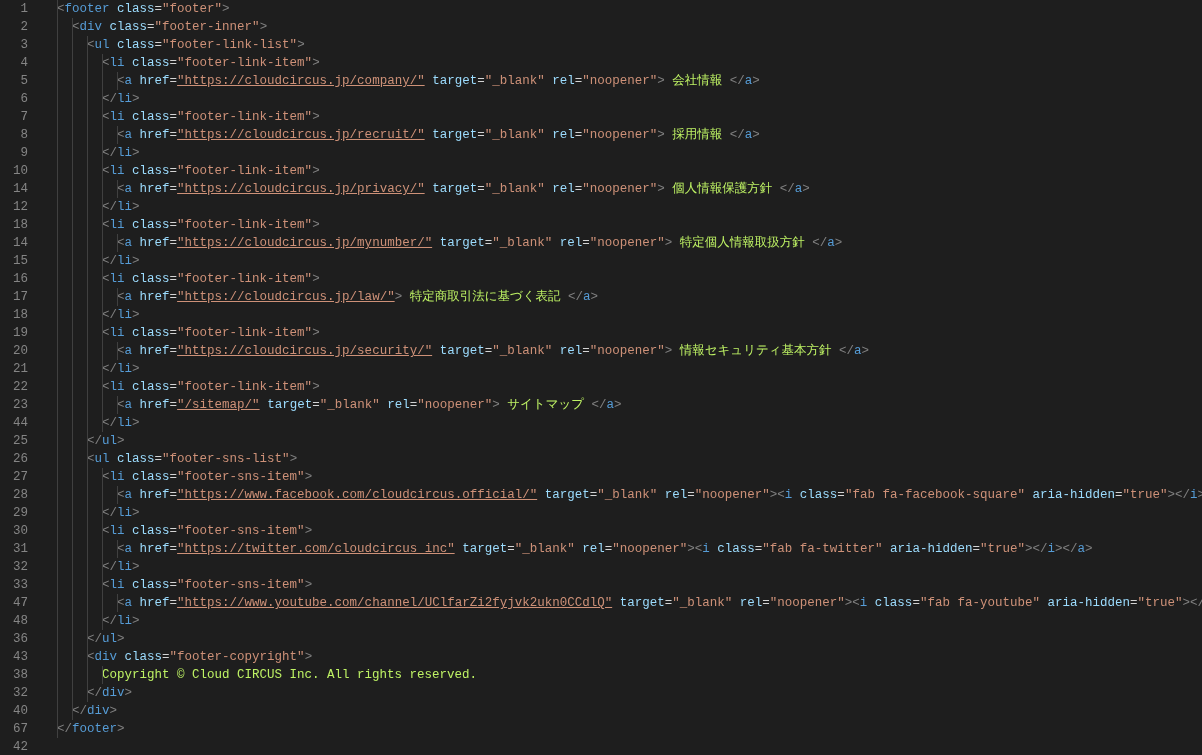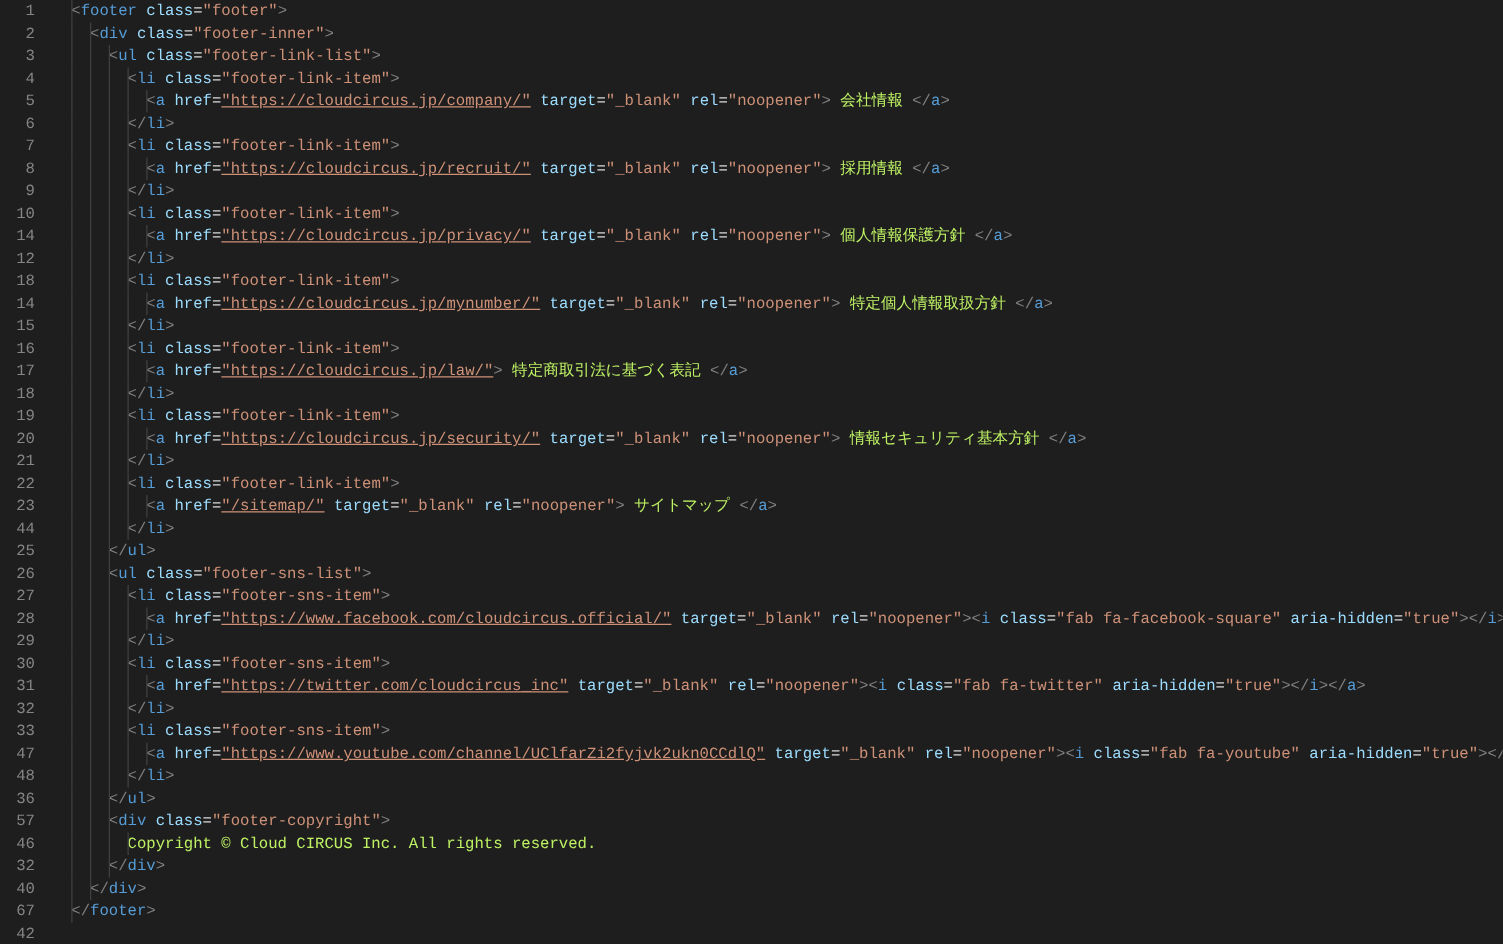--- a/index.html
+++ b/index.html
@@ -89,21 +89,21 @@
       <div class="ln">27</div>
       <div class="ln">28</div>
       <div class="ln">29</div>
       <div class="ln">30</div>
       <div class="ln">31</div>
       <div class="ln">32</div>
       <div class="ln">33</div>
       <div class="ln">47</div>
       <div class="ln">48</div>
       <div class="ln">36</div>
-      <div class="ln">57</div>
-      <div class="ln">46</div>
+      <div class="ln">43</div>
+      <div class="ln">38</div>
       <div class="ln">32</div>
       <div class="ln">40</div>
       <div class="ln">67</div>
       <div class="ln">42</div>
     </div>
   <div class="code code-area" id="code"><div class="line"><span>  </span><span class="tag-angle">&lt;</span><span class="tag-name">footer</span><span> </span><span class="attr-name">class</span><span class="attr-eq">=</span><span class="attr-val">"footer"</span><span class="tag-angle">&gt;</span><span class="indent-guides"><span class="ig" style="left: 15px;"></span></span></div><div class="line"><span>    </span><span class="tag-angle">&lt;</span><span class="tag-name">div</span><span> </span><span class="attr-name">class</span><span class="attr-eq">=</span><span class="attr-val">"footer-inner"</span><span class="tag-angle">&gt;</span><span class="indent-guides"><span class="ig" style="left: 15px;"></span><span class="ig" style="left: 30px;"></span></span></div><div class="line"><span>      </span><span class="tag-angle">&lt;</span><span class="tag-name">ul</span><span> </span><span class="attr-name">class</span><span class="attr-eq">=</span><span class="attr-val">"footer-link-list"</span><span class="tag-angle">&gt;</span><span class="indent-guides"><span class="ig" style="left: 15px;"></span><span class="ig" style="left: 30px;"></span><span class="ig" style="left: 45px;"></span></span></div><div class="line"><span>        </span><span class="tag-angle">&lt;</span><span class="tag-name">li</span><span> </span><span class="attr-name">class</span><span class="attr-eq">=</span><span class="attr-val">"footer-link-item"</span><span class="tag-angle">&gt;</span><span class="indent-guides"><span class="ig" style="left: 15px;"></span><span class="ig" style="left: 30px;"></span><span class="ig" style="left: 45px;"></span><span class="ig" style="left: 60px;"></span></span></div><div class="line"><span>          </span><span class="tag-angle">&lt;</span><span class="tag-name">a</span><span> </span><span class="attr-name">href</span><span class="attr-eq">=</span><span class="attr-val u">"https://cloudcircus.jp/company/"</span><span> </span><span class="attr-name">target</span><span class="attr-eq">=</span><span class="attr-val">"_blank"</span><span> </span><span class="attr-name">rel</span><span class="attr-eq">=</span><span class="attr-val">"noopener"</span><span class="tag-angle">&gt;</span><span class="text"> 会社情報 </span><span class="tag-angle">&lt;/</span><span class="tag-name">a</span><span class="tag-angle">&gt;</span><span class="indent-guides"><span class="ig" style="left: 15px;"></span><span class="ig" style="left: 30px;"></span><span class="ig" style="left: 45px;"></span><span class="ig" style="left: 60px;"></span><span class="ig" style="left: 75px;"></span></span></div><div class="line"><span>        </span><span class="tag-angle">&lt;/</span><span class="tag-name">li</span><span class="tag-angle">&gt;</span><span class="indent-guides"><span class="ig" style="left: 15px;"></span><span class="ig" style="left: 30px;"></span><span class="ig" style="left: 45px;"></span><span class="ig" style="left: 60px;"></span></span></div><div class="line"><span>        </span><span class="tag-angle">&lt;</span><span class="tag-name">li</span><span> </span><span class="attr-name">class</span><span class="attr-eq">=</span><span class="attr-val">"footer-link-item"</span><span class="tag-angle">&gt;</span><span class="indent-guides"><span class="ig" style="left: 15px;"></span><span class="ig" style="left: 30px;"></span><span class="ig" style="left: 45px;"></span><span class="ig" style="left: 60px;"></span></span></div><div class="line"><span>          </span><span class="tag-angle">&lt;</span><span class="tag-name">a</span><span> </span><span class="attr-name">href</span><span class="attr-eq">=</span><span class="attr-val u">"https://cloudcircus.jp/recruit/"</span><span> </span><span class="attr-name">target</span><span class="attr-eq">=</span><span class="attr-val">"_blank"</span><span> </span><span class="attr-name">rel</span><span class="attr-eq">=</span><span class="attr-val">"noopener"</span><span class="tag-angle">&gt;</span><span class="text"> 採用情報 </span><span class="tag-angle">&lt;/</span><span class="tag-name">a</span><span class="tag-angle">&gt;</span><span class="indent-guides"><span class="ig" style="left: 15px;"></span><span class="ig" style="left: 30px;"></span><span class="ig" style="left: 45px;"></span><span class="ig" style="left: 60px;"></span><span class="ig" style="left: 75px;"></span></span></div><div class="line"><span>        </span><span class="tag-angle">&lt;/</span><span class="tag-name">li</span><span class="tag-angle">&gt;</span><span class="indent-guides"><span class="ig" style="left: 15px;"></span><span class="ig" style="left: 30px;"></span><span class="ig" style="left: 45px;"></span><span class="ig" style="left: 60px;"></span></span></div><div class="line"><span>        </span><span class="tag-angle">&lt;</span><span class="tag-name">li</span><span> </span><span class="attr-name">class</span><span class="attr-eq">=</span><span class="attr-val">"footer-link-item"</span><span class="tag-angle">&gt;</span><span class="indent-guides"><span class="ig" style="left: 15px;"></span><span class="ig" style="left: 30px;"></span><span class="ig" style="left: 45px;"></span><span class="ig" style="left: 60px;"></span></span></div><div class="line"><span>          </span><span class="tag-angle">&lt;</span><span class="tag-name">a</span><span> </span><span class="attr-name">href</span><span class="attr-eq">=</span><span class="attr-val u">"https://cloudcircus.jp/privacy/"</span><span> </span><span class="attr-name">target</span><span class="attr-eq">=</span><span class="attr-val">"_blank"</span><span> </span><span class="attr-name">rel</span><span class="attr-eq">=</span><span class="attr-val">"noopener"</span><span class="tag-angle">&gt;</span><span class="text"> 個人情報保護方針 </span><span class="tag-angle">&lt;/</span><span class="tag-name">a</span><span class="tag-angle">&gt;</span><span class="indent-guides"><span class="ig" style="left: 15px;"></span><span class="ig" style="left: 30px;"></span><span class="ig" style="left: 45px;"></span><span class="ig" style="left: 60px;"></span><span class="ig" style="left: 75px;"></span></span></div><div class="line"><span>        </span><span class="tag-angle">&lt;/</span><span class="tag-name">li</span><span class="tag-angle">&gt;</span><span class="indent-guides"><span class="ig" style="left: 15px;"></span><span class="ig" style="left: 30px;"></span><span class="ig" style="left: 45px;"></span><span class="ig" style="left: 60px;"></span></span></div><div class="line"><span>        </span><span class="tag-angle">&lt;</span><span class="tag-name">li</span><span> </span><span class="attr-name">class</span><span class="attr-eq">=</span><span class="attr-val">"footer-link-item"</span><span class="tag-angle">&gt;</span><span class="indent-guides"><span class="ig" style="left: 15px;"></span><span class="ig" style="left: 30px;"></span><span class="ig" style="left: 45px;"></span><span class="ig" style="left: 60px;"></span></span></div><div class="line"><span>          </span><span class="tag-angle">&lt;</span><span class="tag-name">a</span><span> </span><span class="attr-name">href</span><span class="attr-eq">=</span><span class="attr-val u">"https://cloudcircus.jp/mynumber/"</span><span> </span><span class="attr-name">target</span><span class="attr-eq">=</span><span class="attr-val">"_blank"</span><span> </span><span class="attr-name">rel</span><span class="attr-eq">=</span><span class="attr-val">"noopener"</span><span class="tag-angle">&gt;</span><span class="text"> 特定個人情報取扱方針 </span><span class="tag-angle">&lt;/</span><span class="tag-name">a</span><span class="tag-angle">&gt;</span><span class="indent-guides"><span class="ig" style="left: 15px;"></span><span class="ig" style="left: 30px;"></span><span class="ig" style="left: 45px;"></span><span class="ig" style="left: 60px;"></span><span class="ig" style="left: 75px;"></span></span></div><div class="line"><span>        </span><span class="tag-angle">&lt;/</span><span class="tag-name">li</span><span class="tag-angle">&gt;</span><span class="indent-guides"><span class="ig" style="left: 15px;"></span><span class="ig" style="left: 30px;"></span><span class="ig" style="left: 45px;"></span><span class="ig" style="left: 60px;"></span></span></div><div class="line"><span>        </span><span class="tag-angle">&lt;</span><span class="tag-name">li</span><span> </span><span class="attr-name">class</span><span class="attr-eq">=</span><span class="attr-val">"footer-link-item"</span><span class="tag-angle">&gt;</span><span class="indent-guides"><span class="ig" style="left: 15px;"></span><span class="ig" style="left: 30px;"></span><span class="ig" style="left: 45px;"></span><span class="ig" style="left: 60px;"></span></span></div><div class="line"><span>          </span><span class="tag-angle">&lt;</span><span class="tag-name">a</span><span> </span><span class="attr-name">href</span><span class="attr-eq">=</span><span class="attr-val u">"https://cloudcircus.jp/law/"</span><span class="tag-angle">&gt;</span><span class="text"> 特定商取引法に基づく表記 </span><span class="tag-angle">&lt;/</span><span class="tag-name">a</span><span class="tag-angle">&gt;</span><span class="indent-guides"><span class="ig" style="left: 15px;"></span><span class="ig" style="left: 30px;"></span><span class="ig" style="left: 45px;"></span><span class="ig" style="left: 60px;"></span><span class="ig" style="left: 75px;"></span></span></div><div class="line"><span>        </span><span class="tag-angle">&lt;/</span><span class="tag-name">li</span><span class="tag-angle">&gt;</span><span class="indent-guides"><span class="ig" style="left: 15px;"></span><span class="ig" style="left: 30px;"></span><span class="ig" style="left: 45px;"></span><span class="ig" style="left: 60px;"></span></span></div><div class="line"><span>        </span><span class="tag-angle">&lt;</span><span class="tag-name">li</span><span> </span><span class="attr-name">class</span><span class="attr-eq">=</span><span class="attr-val">"footer-link-item"</span><span class="tag-angle">&gt;</span><span class="indent-guides"><span class="ig" style="left: 15px;"></span><span class="ig" style="left: 30px;"></span><span class="ig" style="left: 45px;"></span><span class="ig" style="left: 60px;"></span></span></div><div class="line"><span>          </span><span class="tag-angle">&lt;</span><span class="tag-name">a</span><span> </span><span class="attr-name">href</span><span class="attr-eq">=</span><span class="attr-val u">"https://cloudcircus.jp/security/"</span><span> </span><span class="attr-name">target</span><span class="attr-eq">=</span><span class="attr-val">"_blank"</span><span> </span><span class="attr-name">rel</span><span class="attr-eq">=</span><span class="attr-val">"noopener"</span><span class="tag-angle">&gt;</span><span class="text"> 情報セキュリティ基本方針 </span><span class="tag-angle">&lt;/</span><span class="tag-name">a</span><span class="tag-angle">&gt;</span><span class="indent-guides"><span class="ig" style="left: 15px;"></span><span class="ig" style="left: 30px;"></span><span class="ig" style="left: 45px;"></span><span class="ig" style="left: 60px;"></span><span class="ig" style="left: 75px;"></span></span></div><div class="line"><span>        </span><span class="tag-angle">&lt;/</span><span class="tag-name">li</span><span class="tag-angle">&gt;</span><span class="indent-guides"><span class="ig" style="left: 15px;"></span><span class="ig" style="left: 30px;"></span><span class="ig" style="left: 45px;"></span><span class="ig" style="left: 60px;"></span></span></div><div class="line"><span>        </span><span class="tag-angle">&lt;</span><span class="tag-name">li</span><span> </span><span class="attr-name">class</span><span class="attr-eq">=</span><span class="attr-val">"footer-link-item"</span><span class="tag-angle">&gt;</span><span class="indent-guides"><span class="ig" style="left: 15px;"></span><span class="ig" style="left: 30px;"></span><span class="ig" style="left: 45px;"></span><span class="ig" style="left: 60px;"></span></span></div><div class="line"><span>          </span><span class="tag-angle">&lt;</span><span class="tag-name">a</span><span> </span><span class="attr-name">href</span><span class="attr-eq">=</span><span class="attr-val u">"/sitemap/"</span><span> </span><span class="attr-name">target</span><span class="attr-eq">=</span><span class="attr-val">"_blank"</span><span> </span><span class="attr-name">rel</span><span class="attr-eq">=</span><span class="attr-val">"noopener"</span><span class="tag-angle">&gt;</span><span class="text"> サイトマップ </span><span class="tag-angle">&lt;/</span><span class="tag-name">a</span><span class="tag-angle">&gt;</span><span class="indent-guides"><span class="ig" style="left: 15px;"></span><span class="ig" style="left: 30px;"></span><span class="ig" style="left: 45px;"></span><span class="ig" style="left: 60px;"></span><span class="ig" style="left: 75px;"></span></span></div><div class="line"><span>        </span><span class="tag-angle">&lt;/</span><span class="tag-name">li</span><span class="tag-angle">&gt;</span><span class="indent-guides"><span class="ig" style="left: 15px;"></span><span class="ig" style="left: 30px;"></span><span class="ig" style="left: 45px;"></span><span class="ig" style="left: 60px;"></span></span></div><div class="line"><span>      </span><span class="tag-angle">&lt;/</span><span class="tag-name">ul</span><span class="tag-angle">&gt;</span><span class="indent-guides"><span class="ig" style="left: 15px;"></span><span class="ig" style="left: 30px;"></span><span class="ig" style="left: 45px;"></span></span></div><div class="line"><span>      </span><span class="tag-angle">&lt;</span><span class="tag-name">ul</span><span> </span><span class="attr-name">class</span><span class="attr-eq">=</span><span class="attr-val">"footer-sns-list"</span><span class="tag-angle">&gt;</span><span class="indent-guides"><span class="ig" style="left: 15px;"></span><span class="ig" style="left: 30px;"></span><span class="ig" style="left: 45px;"></span></span></div><div class="line"><span>        </span><span class="tag-angle">&lt;</span><span class="tag-name">li</span><span> </span><span class="attr-name">class</span><span class="attr-eq">=</span><span class="attr-val">"footer-sns-item"</span><span class="tag-angle">&gt;</span><span class="indent-guides"><span class="ig" style="left: 15px;"></span><span class="ig" style="left: 30px;"></span><span class="ig" style="left: 45px;"></span><span class="ig" style="left: 60px;"></span></span></div><div class="line"><span>          </span><span class="tag-angle">&lt;</span><span class="tag-name">a</span><span> </span><span class="attr-name">href</span><span class="attr-eq">=</span><span class="attr-val u">"https://www.facebook.com/cloudcircus.official/"</span><span> </span><span class="attr-name">target</span><span class="attr-eq">=</span><span class="attr-val">"_blank"</span><span> </span><span class="attr-name">rel</span><span class="attr-eq">=</span><span class="attr-val">"noopener"</span><span class="tag-angle">&gt;</span><span class="tag-angle">&lt;</span><span class="tag-name">i</span><span> </span><span class="attr-name">class</span><span class="attr-eq">=</span><span class="attr-val">"fab fa-facebook-square"</span><span> </span><span class="attr-name">aria-hidden</span><span class="attr-eq">=</span><span class="attr-val">"true"</span><span class="tag-angle">&gt;</span><span class="tag-angle">&lt;/</span><span class="tag-name">i</span><span class="tag-angle">&gt;</span><span class="indent-guides"><span class="ig" style="left: 15px;"></span><span class="ig" style="left: 30px;"></span><span class="ig" style="left: 45px;"></span><span class="ig" style="left: 60px;"></span><span class="ig" style="left: 75px;"></span></span></div><div class="line"><span>        </span><span class="tag-angle">&lt;/</span><span class="tag-name">li</span><span class="tag-angle">&gt;</span><span class="indent-guides"><span class="ig" style="left: 15px;"></span><span class="ig" style="left: 30px;"></span><span class="ig" style="left: 45px;"></span><span class="ig" style="left: 60px;"></span></span></div><div class="line"><span>        </span><span class="tag-angle">&lt;</span><span class="tag-name">li</span><span> </span><span class="attr-name">class</span><span class="attr-eq">=</span><span class="attr-val">"footer-sns-item"</span><span class="tag-angle">&gt;</span><span class="indent-guides"><span class="ig" style="left: 15px;"></span><span class="ig" style="left: 30px;"></span><span class="ig" style="left: 45px;"></span><span class="ig" style="left: 60px;"></span></span></div><div class="line"><span>          </span><span class="tag-angle">&lt;</span><span class="tag-name">a</span><span> </span><span class="attr-name">href</span><span class="attr-eq">=</span><span class="attr-val u">"https://twitter.com/cloudcircus_inc"</span><span> </span><span class="attr-name">target</span><span class="attr-eq">=</span><span class="attr-val">"_blank"</span><span> </span><span class="attr-name">rel</span><span class="attr-eq">=</span><span class="attr-val">"noopener"</span><span class="tag-angle">&gt;</span><span class="tag-angle">&lt;</span><span class="tag-name">i</span><span> </span><span class="attr-name">class</span><span class="attr-eq">=</span><span class="attr-val">"fab fa-twitter"</span><span> </span><span class="attr-name">aria-hidden</span><span class="attr-eq">=</span><span class="attr-val">"true"</span><span class="tag-angle">&gt;</span><span class="tag-angle">&lt;/</span><span class="tag-name">i</span><span class="tag-angle">&gt;</span><span class="tag-angle">&lt;/</span><span class="tag-name">a</span><span class="tag-angle">&gt;</span><span class="indent-guides"><span class="ig" style="left: 15px;"></span><span class="ig" style="left: 30px;"></span><span class="ig" style="left: 45px;"></span><span class="ig" style="left: 60px;"></span><span class="ig" style="left: 75px;"></span></span></div><div class="line"><span>        </span><span class="tag-angle">&lt;/</span><span class="tag-name">li</span><span class="tag-angle">&gt;</span><span class="indent-guides"><span class="ig" style="left: 15px;"></span><span class="ig" style="left: 30px;"></span><span class="ig" style="left: 45px;"></span><span class="ig" style="left: 60px;"></span></span></div><div class="line"><span>        </span><span class="tag-angle">&lt;</span><span class="tag-name">li</span><span> </span><span class="attr-name">class</span><span class="attr-eq">=</span><span class="attr-val">"footer-sns-item"</span><span class="tag-angle">&gt;</span><span class="indent-guides"><span class="ig" style="left: 15px;"></span><span class="ig" style="left: 30px;"></span><span class="ig" style="left: 45px;"></span><span class="ig" style="left: 60px;"></span></span></div><div class="line"><span>          </span><span class="tag-angle">&lt;</span><span class="tag-name">a</span><span> </span><span class="attr-name">href</span><span class="attr-eq">=</span><span class="attr-val u">"https://www.youtube.com/channel/UClfarZi2fyjvk2ukn0CCdlQ"</span><span> </span><span class="attr-name">target</span><span class="attr-eq">=</span><span class="attr-val">"_blank"</span><span> </span><span class="attr-name">rel</span><span class="attr-eq">=</span><span class="attr-val">"noopener"</span><span class="tag-angle">&gt;</span><span class="tag-angle">&lt;</span><span class="tag-name">i</span><span> </span><span class="attr-name">class</span><span class="attr-eq">=</span><span class="attr-val">"fab fa-youtube"</span><span> </span><span class="attr-name">aria-hidden</span><span class="attr-eq">=</span><span class="attr-val">"true"</span><span class="tag-angle">&gt;</span><span class="tag-angle">&lt;/</span><span class="indent-guides"><span class="ig" style="left: 15px;"></span><span class="ig" style="left: 30px;"></span><span class="ig" style="left: 45px;"></span><span class="ig" style="left: 60px;"></span><span class="ig" style="left: 75px;"></span></span></div><div class="line"><span>        </span><span class="tag-angle">&lt;/</span><span class="tag-name">li</span><span class="tag-angle">&gt;</span><span class="indent-guides"><span class="ig" style="left: 15px;"></span><span class="ig" style="left: 30px;"></span><span class="ig" style="left: 45px;"></span><span class="ig" style="left: 60px;"></span></span></div><div class="line"><span>      </span><span class="tag-angle">&lt;/</span><span class="tag-name">ul</span><span class="tag-angle">&gt;</span><span class="indent-guides"><span class="ig" style="left: 15px;"></span><span class="ig" style="left: 30px;"></span><span class="ig" style="left: 45px;"></span></span></div><div class="line"><span>      </span><span class="tag-angle">&lt;</span><span class="tag-name">div</span><span> </span><span class="attr-name">class</span><span class="attr-eq">=</span><span class="attr-val">"footer-copyright"</span><span class="tag-angle">&gt;</span><span class="indent-guides"><span class="ig" style="left: 15px;"></span><span class="ig" style="left: 30px;"></span><span class="ig" style="left: 45px;"></span></span></div><div class="line"><span>        </span><span class="text">Copyright © Cloud CIRCUS Inc. All rights reserved.</span><span class="indent-guides"><span class="ig" style="left: 15px;"></span><span class="ig" style="left: 30px;"></span><span class="ig" style="left: 45px;"></span><span class="ig" style="left: 60px;"></span></span></div><div class="line"><span>      </span><span class="tag-angle">&lt;/</span><span class="tag-name">div</span><span class="tag-angle">&gt;</span><span class="indent-guides"><span class="ig" style="left: 15px;"></span><span class="ig" style="left: 30px;"></span><span class="ig" style="left: 45px;"></span></span></div><div class="line"><span>    </span><span class="tag-angle">&lt;/</span><span class="tag-name">div</span><span class="tag-angle">&gt;</span><span class="indent-guides"><span class="ig" style="left: 15px;"></span><span class="ig" style="left: 30px;"></span></span></div><div class="line"><span>  </span><span class="tag-angle">&lt;/</span><span class="tag-name">footer</span><span class="tag-angle">&gt;</span><span class="indent-guides"><span class="ig" style="left: 15px;"></span></span></div><div class="line"></div></div>
 </div>
 
 </body></html>

